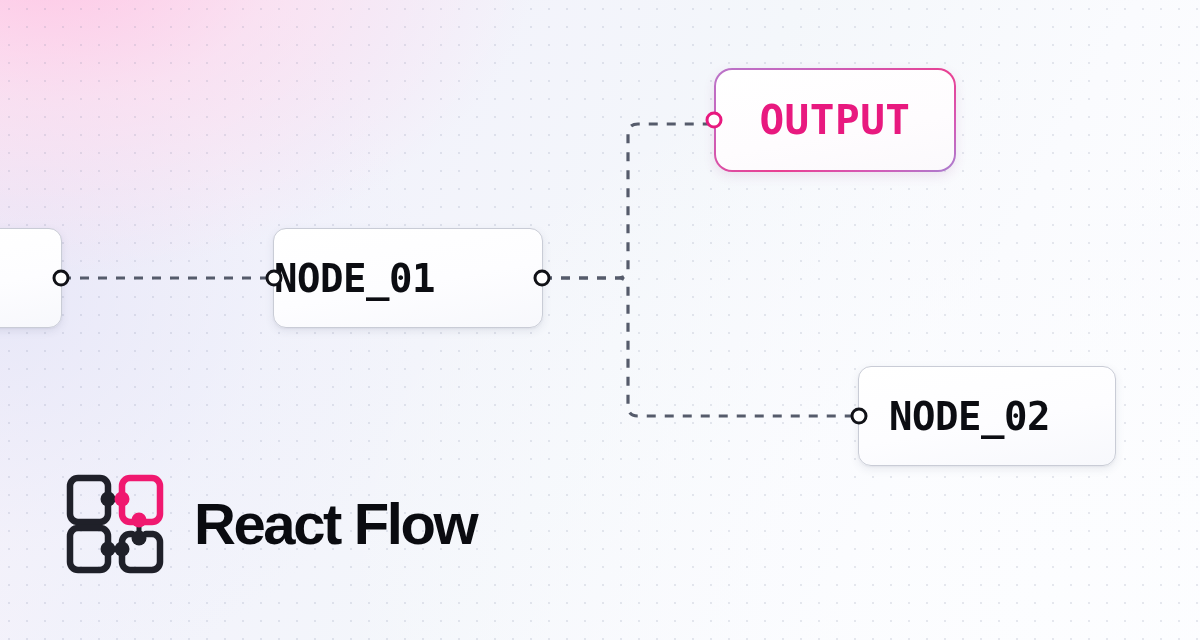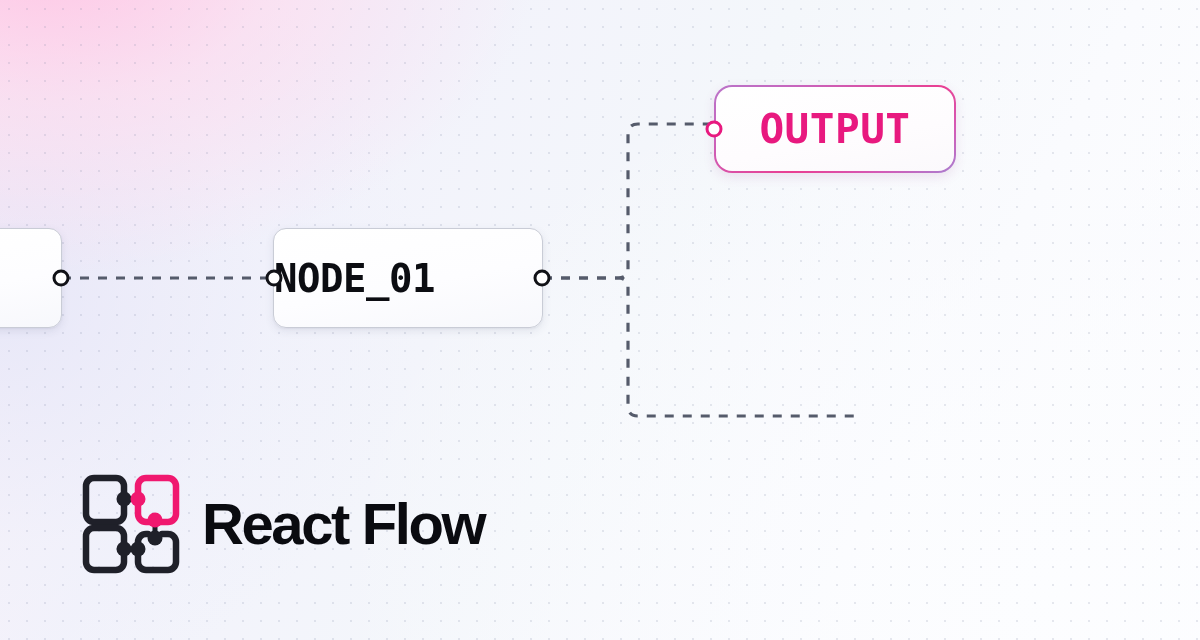--- a/index.html
+++ b/index.html
@@ -93,27 +93,26 @@
     width: 258px;
     height: 100px;
     padding-left: 30px;
   }
 
   
   #node-output {
     left: 714px;
     top: 68px;
     width: 242px;
-    height: 88px;
+    height: 104px;
     border: none;
     border-radius: 18px;
     padding: 2px;
     background: linear-gradient(150deg, #b974c9 0%, #c864bd 22%, #e93f92 58%, #d45ab6 80%, #a97fd0 100%);
     box-shadow: 0 4px 12px rgba(150, 60, 130, 0.12);
-    margin-top: 17px;
   }
   #node-output .output-inner {
     width: 100%;
     height: 100%;
     box-sizing: border-box;
     border-radius: 16px;
     background: linear-gradient(170deg, #ffffff 0%, #fefcfe 60%, #fbf9fc 100%);
     display: flex;
     align-items: center;
     justify-content: center;
@@ -137,25 +136,25 @@
     transform: translate(-50%, -50%);
     z-index: 6;
   }
   .handle.right { left: 100%; }
   .handle.left  { left: 0; }
   .handle.pink  { border-color: #e8197f; }
 
   
   #logo {
     position: absolute;
-    left: 76px;
+    left: 60px;
     top: 472px;
     display: flex;
     align-items: center;
-    gap: 22px;
+    gap: 30px;
   }
   #logo-wordmark {
     font-family: "Liberation Sans", sans-serif;
     font-size: 58px;
     font-weight: 700;
     letter-spacing: -2.4px;
     color: #0a0b10;
     line-height: 1;
   }
 </style>
@@ -187,20 +186,24 @@
     <span class="handle right"></span>
   </div>
 
   <div class="node" id="node-output">
     <div class="output-inner">
       <span class="node-label">OUTPUT</span>
     </div>
     <span class="handle left pink"></span>
   </div>
 
+  <div class="node" id="node-02">
+    <span class="node-label">NODE_02</span>
+    <span class="handle left"></span>
+  </div>
 
   <div id="logo">
     <svg width="104" height="104" viewBox="0 0 104 104">
 
       <path d="M 10 14 a 8 8 0 0 1 8 -8 h 22 a 8 8 0 0 1 8 8 v 8
                M 48 32 v 10 a 8 8 0 0 1 -8 8 h -22 a 8 8 0 0 1 -8 -8 v -28" fill="none" stroke="#1f2029" stroke-width="6.5" stroke-linecap="round" stroke-linejoin="round"></path>
 
       <path d="M 62 22 v -8 a 8 8 0 0 1 8 -8 h 22 a 8 8 0 0 1 8 8 v 28 a 8 8 0 0 1 -8 8 h -12
                M 76 50 h -6 a 8 8 0 0 1 -8 -8 v -10" fill="none" stroke="#f0186f" stroke-width="6.5" stroke-linecap="round" stroke-linejoin="round"></path>
 

